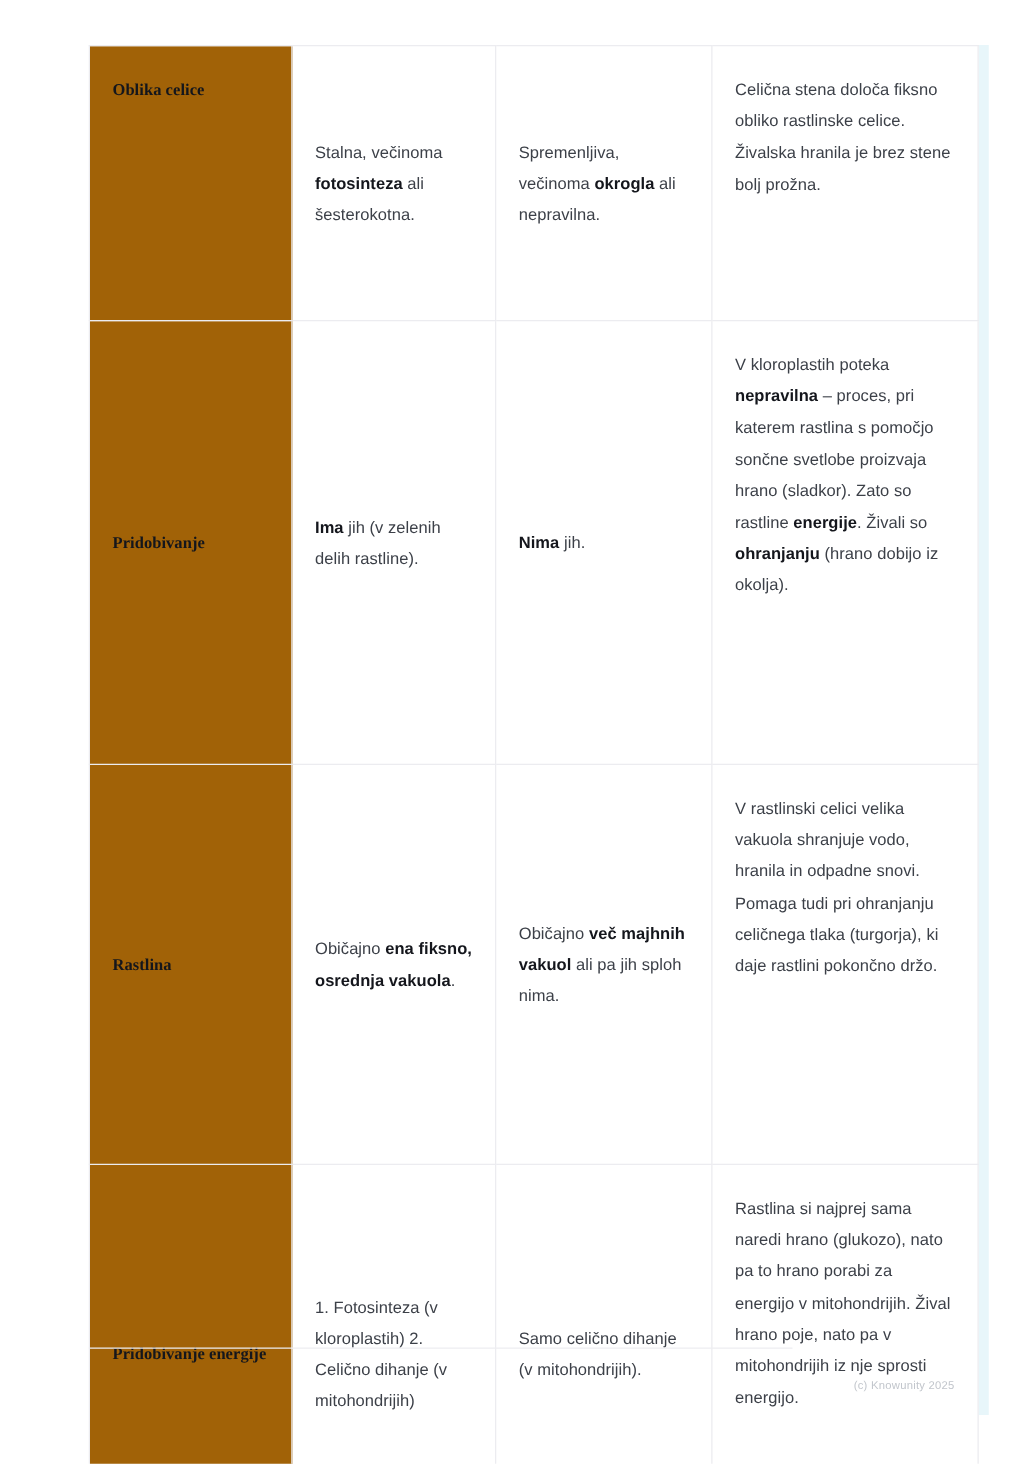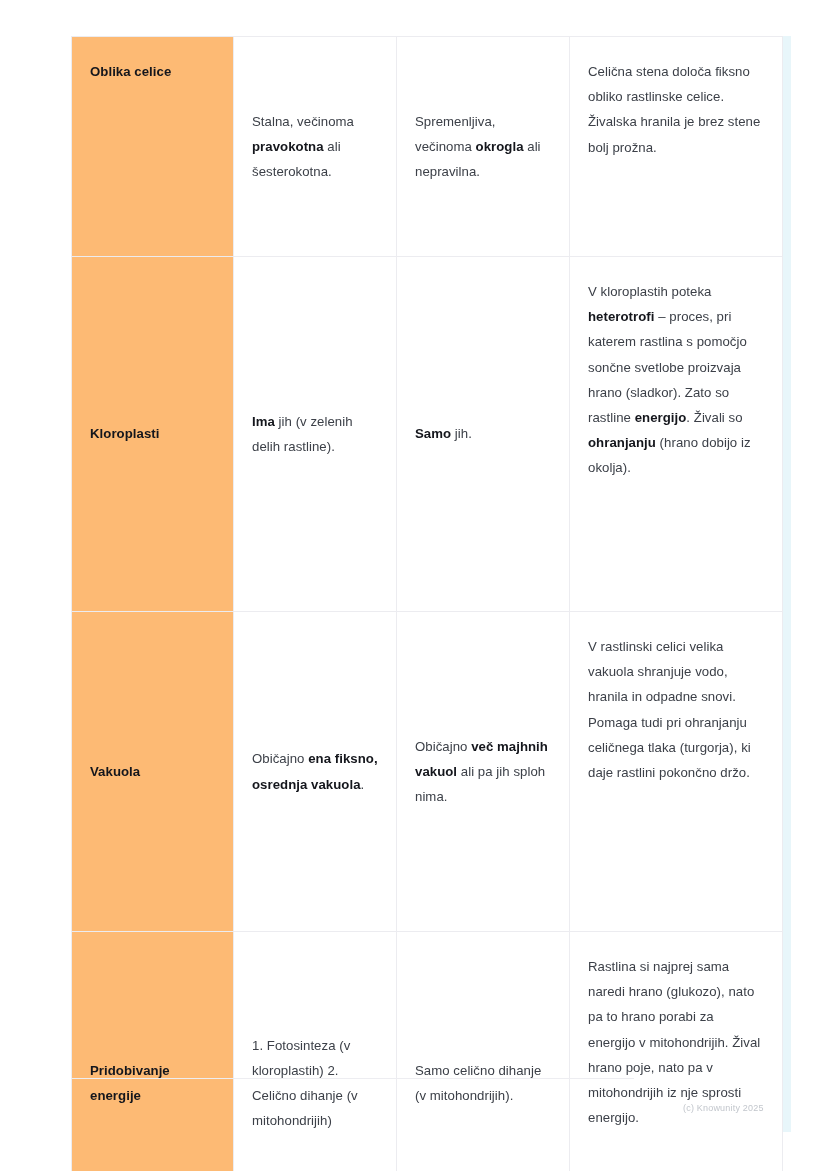--- a/index.html
+++ b/index.html
@@ -50,24 +50,25 @@
   table.cmp td {
     border: 1px solid #ececf0;
     padding: 22px 18px 22px 18px;
     vertical-align: middle;
     font-size: 13.2px;
     line-height: 25.2px;
     color: #3c4048;
     letter-spacing: 0.05px;
   }
   table.cmp td.label {
-    background: #fdba74;
+    background: #a16207;
     font-weight: bold;
     color: #14161c;
     width: 125px;
+    font-family: Liberation Serif, serif;
   }
   table.cmp td.c2 { width: 126px; }
   table.cmp td.c3 { width: 136px; }
   table.cmp td.c4 { width: 176px; vertical-align: top; }
   table.cmp td b { color: #14161c; font-weight: bold; }
 
   .row-shape td { height: 175px; vertical-align: top; }
   .row-shape td.label { vertical-align: top; }
   .row-chloro td { height: 310px; }
   .row-vak td { height: 275px; }
@@ -99,32 +100,32 @@
 <body>
 
 <div class="side-panel"></div>
 <div class="side-panel-stripe"></div>
 
 <div class="table-wrap">
   <table class="cmp">
     <tbody>
       <tr class="row-shape">
         <td class="label">Oblika celice</td>
-        <td class="c2">Stalna, večinoma <b>pravokotna</b> ali šesterokotna.</td>
+        <td class="c2">Stalna, večinoma <b>fotosinteza</b> ali šesterokotna.</td>
         <td class="c3">Spremenljiva, večinoma <b>okrogla</b> ali nepravilna.</td>
         <td class="c4">Celična stena določa fiksno obliko rastlinske celice. Živalska hranila je brez stene bolj prožna.</td>
       </tr>
       <tr class="row-chloro">
-        <td class="label">Kloroplasti</td>
+        <td class="label">Pridobivanje</td>
         <td class="c2"><b>Ima</b> jih (v zelenih delih rastline).</td>
-        <td class="c3"><b>Samo</b> jih.</td>
-        <td class="c4">V kloroplastih poteka <b>heterotrofi</b> – proces, pri katerem rastlina s pomočjo sončne svetlobe proizvaja hrano (sladkor). Zato so rastline <b>energijo</b>. Živali so <b>ohranjanju</b> (hrano dobijo iz okolja).</td>
+        <td class="c3"><b>Nima</b> jih.</td>
+        <td class="c4">V kloroplastih poteka <b>nepravilna</b> – proces, pri katerem rastlina s pomočjo sončne svetlobe proizvaja hrano (sladkor). Zato so rastline <b>energije</b>. Živali so <b>ohranjanju</b> (hrano dobijo iz okolja).</td>
       </tr>
       <tr class="row-vak">
-        <td class="label">Vakuola</td>
+        <td class="label">Rastlina</td>
         <td class="c2">Običajno <b>ena fiksno, osrednja vakuola</b>.</td>
         <td class="c3">Običajno <b>več majhnih vakuol</b> ali pa jih sploh nima.</td>
         <td class="c4">V rastlinski celici velika vakuola shranjuje vodo, hranila in odpadne snovi. Pomaga tudi pri ohranjanju celičnega tlaka (turgorja), ki daje rastlini pokončno držo.</td>
       </tr>
       <tr class="row-energy">
         <td class="label">Pridobivanje energije</td>
         <td class="c2">1. Fotosinteza (v kloroplastih) 2. Celično dihanje (v mitohondrijih)</td>
         <td class="c3">Samo celično dihanje (v mitohondrijih).</td>
         <td class="c4">Rastlina si najprej sama naredi hrano (glukozo), nato pa to hrano porabi za energijo v mitohondrijih. Žival hrano poje, nato pa v mitohondrijih iz nje sprosti energijo.</td>
       </tr>

